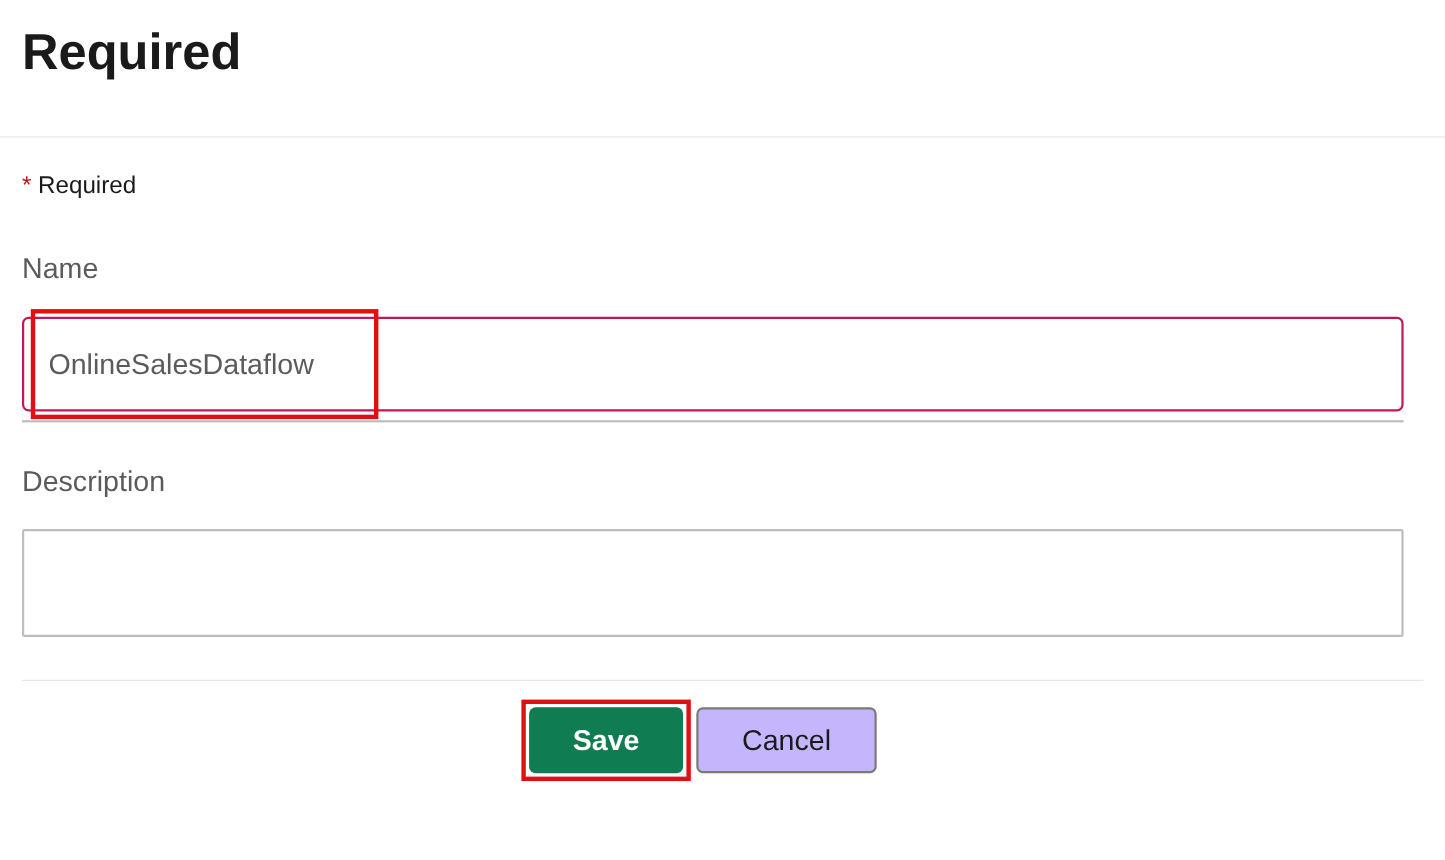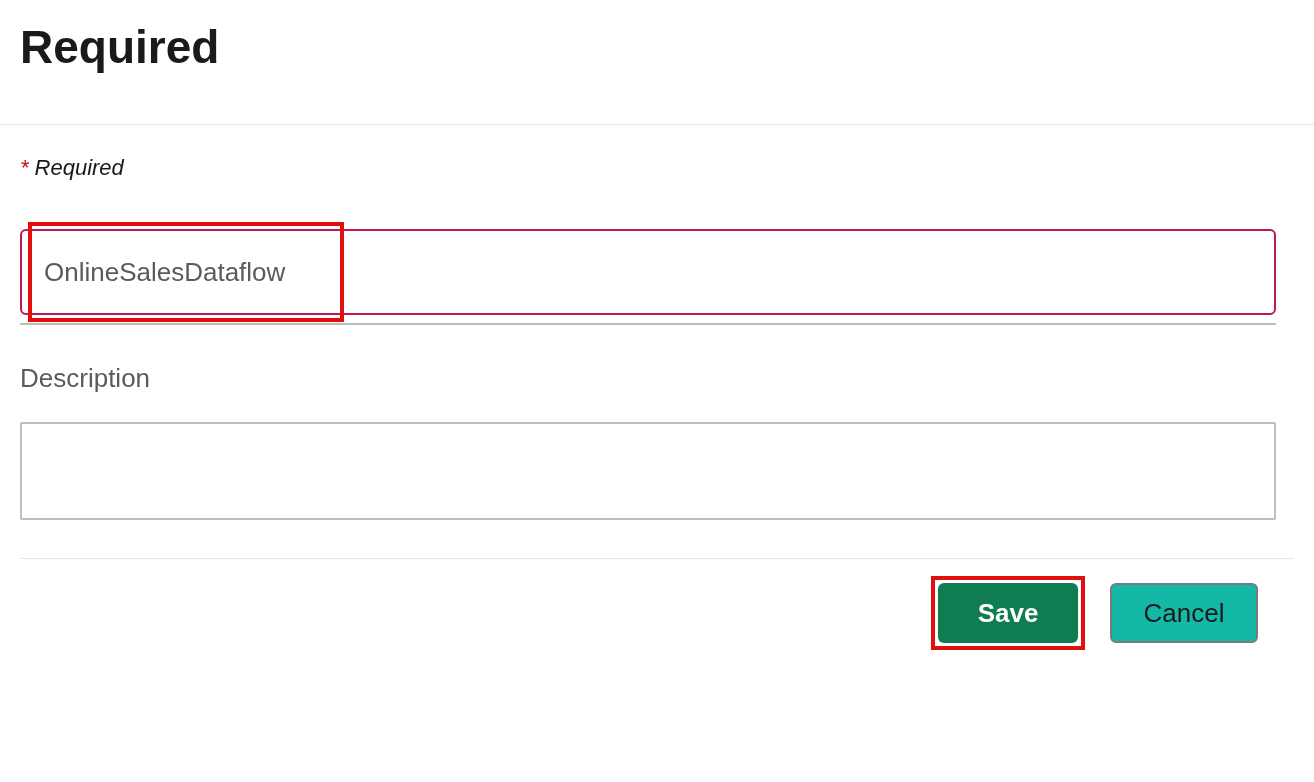--- a/index.html
+++ b/index.html
@@ -21,21 +21,20 @@
       border-top: 1px solid #e5e5e5;
       margin-top: 50px;
     }
     .content {
       padding: 30px 20px 0 20px;
     }
     .required-row {
       font-size: 22px;
       color: #1a1a1a;
       margin-bottom: 48px;
-      font-style: italic;
     }
     .required-row .asterisk {
       color: #c50f1f;
       margin-right: 6px;
     }
     .field-label {
       font-size: 26px;
       color: #5b5b5b;
       margin-bottom: 28px;
     }
@@ -85,22 +84,22 @@
       background: #ffffff;
       font-family: inherit;
     }
     .divider-bottom {
       border: none;
       border-top: 1px solid #e5e5e5;
       margin-top: 34px;
     }
     .button-row {
       display: flex;
-      justify-content: flex-end;
-      gap: 32px;
+      justify-content: center;
+      gap: 12px;
       padding: 24px 36px 0 0;
       position: relative;
     }
     .save-wrapper {
       position: relative;
       display: inline-block;
     }
     .save-button {
       width: 140px;
       height: 60px;
@@ -115,23 +114,23 @@
     .highlight-save {
       position: absolute;
       top: -7px;
       left: -7px;
       right: -7px;
       bottom: -7px;
       border: 4px solid #e20f0f;
       pointer-events: none;
     }
     .cancel-button {
-      width: 148px;
+      width: 164px;
       height: 60px;
-      background: #14b8a6;
+      background: #c4b5fd;
       color: #1a1a1a;
       border: 2px solid #7a7a7a;
       border-radius: 6px;
       font-size: 26px;
       font-weight: 400;
       cursor: pointer;
     }
   </style>
 </head>
 <body>
@@ -139,20 +138,21 @@
 <h1 class="page-title">Required</h1>
 
 <hr class="divider-top">
 
 <div class="content">
 
   <div class="required-row">
     <span class="asterisk">*</span><span>Required</span>
   </div>
 
+  <div class="field-label">Name</div>
 
   <div class="name-input-wrapper">
     <input type="text" class="name-input" value="OnlineSalesDataflow" style="">
     <div class="highlight-name"></div>
   </div>
   <div class="name-underline"></div>
 
   <div class="desc-section">
     <div class="field-label">Description</div>
     <textarea class="desc-input" style=""></textarea>

